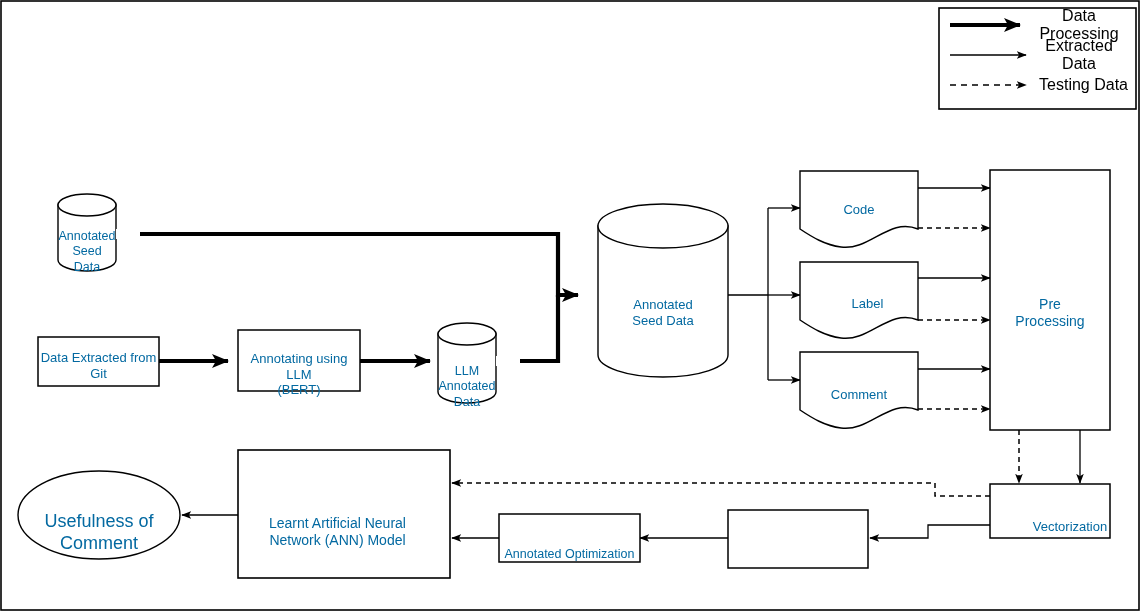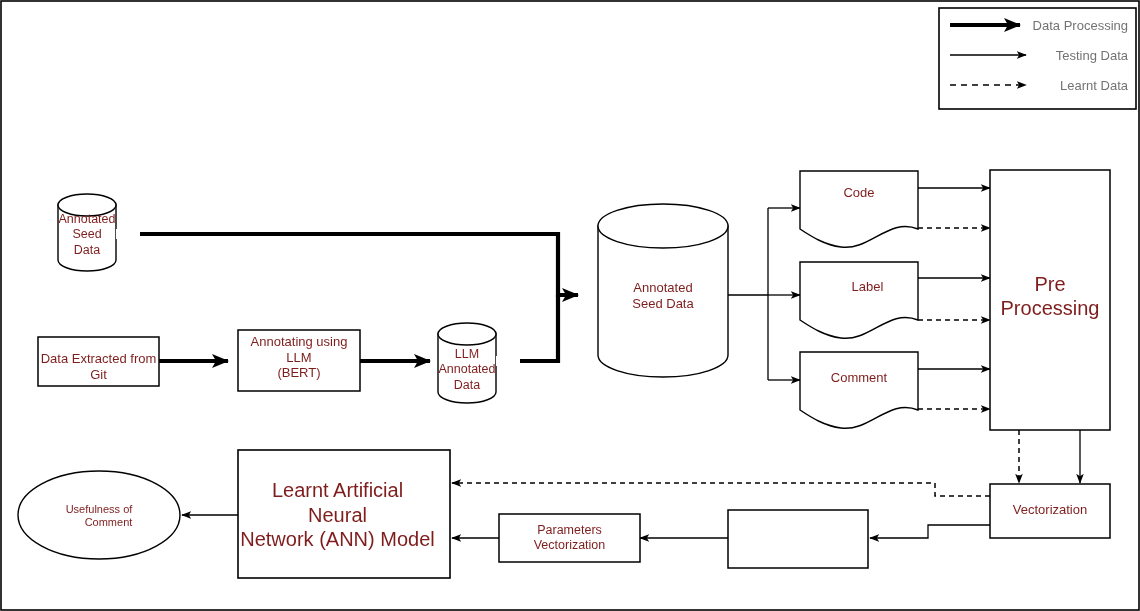--- a/index.html
+++ b/index.html
@@ -1,25 +1,25 @@
 <!DOCTYPE html>
 <html><head>
 <meta charset="utf-8">
 <style>
   html,body{margin:0;padding:0;background:#ffffff;}
   body{font-family:"Liberation Sans",sans-serif;}
   #canvas{position:relative;width:1140px;height:611px;background:#ffffff;overflow:hidden;}
   #diagram-svg{position:absolute;left:0;top:0;width:1140px;height:611px;}
-  .lbl{position:absolute;color:#7f1d1d;text-align:center;line-height:1.22;white-space:pre-line;
-       display:flex;align-items:center;justify-content:center;pointer-events:none;}
+  .lbl{position:absolute;color:#0369a1;text-align:center;line-height:1.22;white-space:pre-line;
+       display:flex;align-items:center;justify-content:center;pointer-events:none;margin-top:17px;}
   .f12{font-size:12.5px;}
   .f13{font-size:13px;}
-  .f14{font-size:11px;text-align:right;}
-  .f17{font-size:20px;}
-  .legend-lbl{position:absolute;font-size:13px;color:#737373;text-align:center;
+  .f14{font-size:18px;}
+  .f17{font-size:14px;}
+  .legend-lbl{position:absolute;font-size:16px;color:#000000;text-align:center;
        display:flex;align-items:center;justify-content:flex-end;}
 </style>
 </head>
 <body>
 
 <div id="canvas">
 
   <svg id="diagram-svg" viewBox="0 0 1140 611">
     <defs>
       <marker id="ahThin" markerWidth="10" markerHeight="8" refX="9.2" refY="4" orient="auto" markerUnits="userSpaceOnUse">
@@ -111,21 +111,21 @@
     <rect x="238" y="450" width="212" height="128" fill="#ffffff" stroke="#000" stroke-width="1.6"></rect>
 
     <line x1="238" y1="515" x2="182" y2="515" stroke="#000" stroke-width="1.3" marker-end="url(#ahThin)"></line>
 
     <ellipse cx="99" cy="515" rx="81" ry="44" fill="#ffffff" stroke="#000" stroke-width="1.4"></ellipse>
   </svg>
 
   <div class="lbl f12" style="left:58px;top:216px;width:58px;height:38px;">Annotated
 Seed Data</div>
 
-  <div class="lbl f13" style="left:40px;top:342px;width:117px;height:49px;">Data Extracted from
+  <div class="lbl f13" style="left:40px;top:324px;width:117px;height:49px;">Data Extracted from
 Git</div>
 
   <div class="lbl f13" style="left:239px;top:330px;width:120px;height:55px;">Annotating using
 LLM
 (BERT)</div>
 
   <div class="lbl f12" style="left:438px;top:345px;width:58px;height:50px;">LLM
 Annotated
 Data</div>
 
@@ -134,28 +134,28 @@
 
   <div class="lbl f13" style="left:800px;top:184px;width:118px;height:18px;">Code</div>
 
   <div class="lbl f13" style="left:800px;top:278px;width:135px;height:18px;">Label</div>
 
   <div class="lbl f13" style="left:800px;top:369px;width:118px;height:18px;">Comment</div>
 
   <div class="lbl f17" style="left:990px;top:272px;width:120px;height:48px;">Pre
 Processing</div>
 
-  <div class="lbl f13" style="left:990px;top:500px;width:120px;height:20px;">Vectorization</div>
+  <div class="lbl f13" style="left:990px;top:500px;width:120px;height:20px;padding-left:20px;">Vectorization</div>
 
 
-  <div class="lbl f12" style="left:500px;top:528px;width:139px;height:20px;">Parameters Vectorization</div>
+  <div class="lbl f12" style="left:500px;top:528px;width:139px;height:20px;">Annotated Optimization</div>
 
   <div class="lbl f17" style="left:240px;top:490px;width:195px;height:50px;">Learnt Artificial Neural
 Network (ANN) Model</div>
 
   <div class="lbl f14" style="left:30px;top:496px;width:138px;height:40px;">Usefulness of
 Comment</div>
 
   <div class="legend-lbl" style="left:1030px;top:16px;width:98px;height:18px;">Data Processing</div>
-  <div class="legend-lbl" style="left:1030px;top:46px;width:98px;height:18px;">Testing Data</div>
-  <div class="legend-lbl" style="left:1030px;top:76px;width:98px;height:18px;">Learnt Data</div>
+  <div class="legend-lbl" style="left:1030px;top:46px;width:98px;height:18px;">Extracted Data</div>
+  <div class="legend-lbl" style="left:1030px;top:76px;width:98px;height:18px;">Testing Data</div>
 
 </div>
 
 </body></html>

